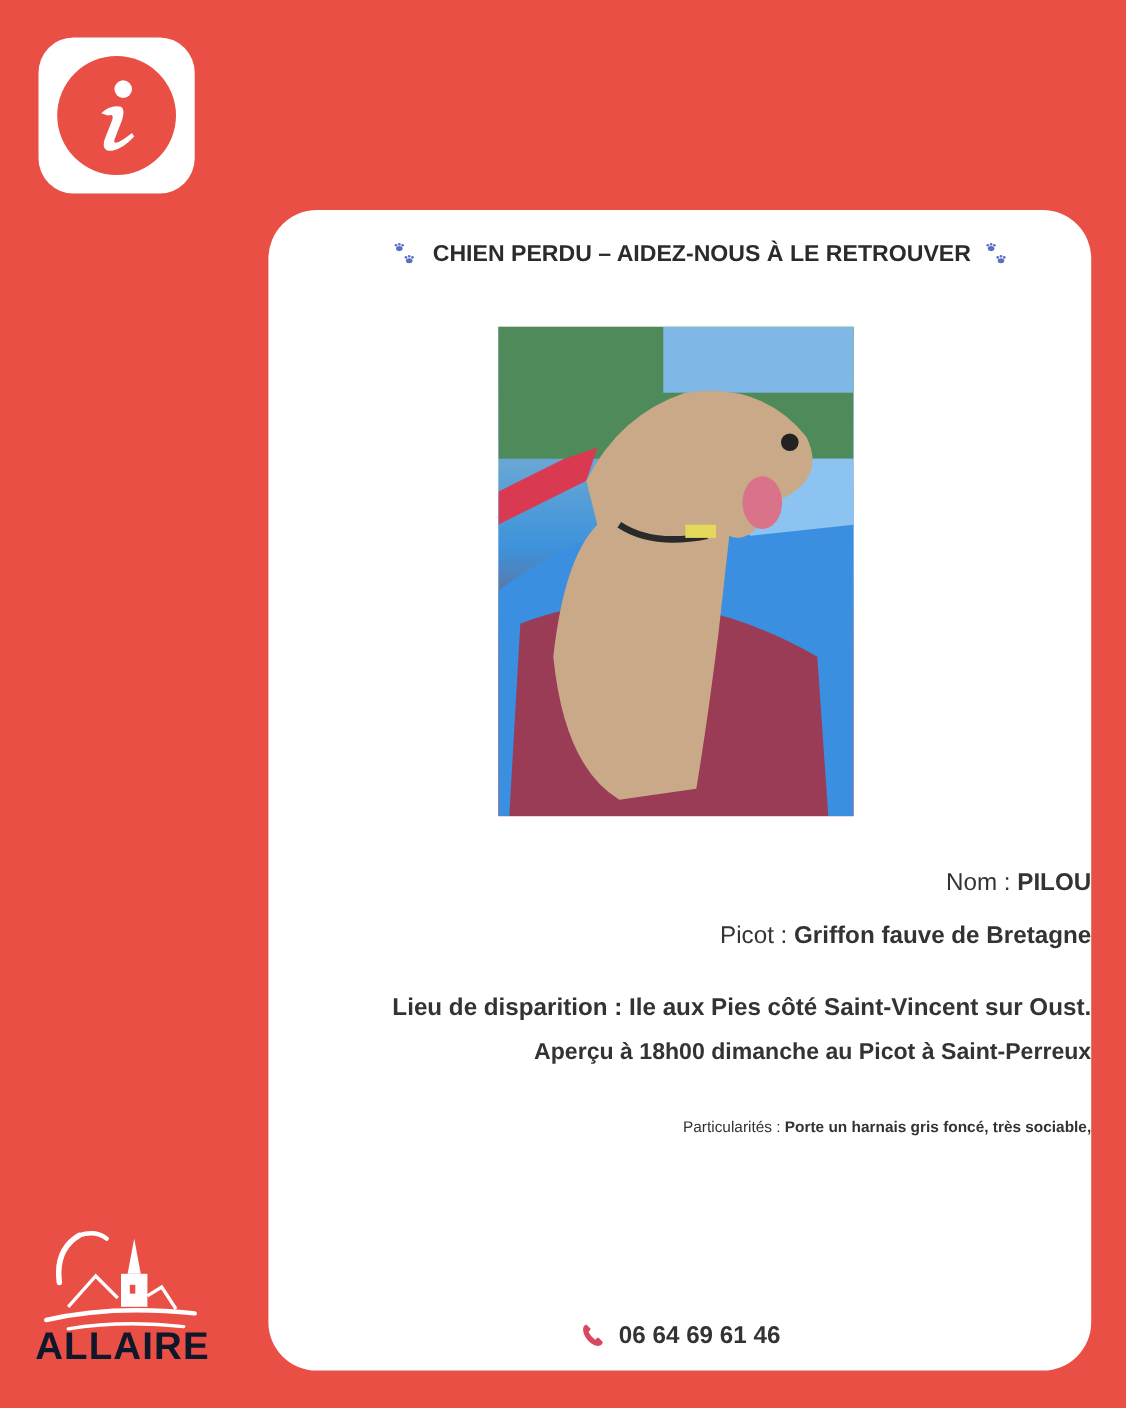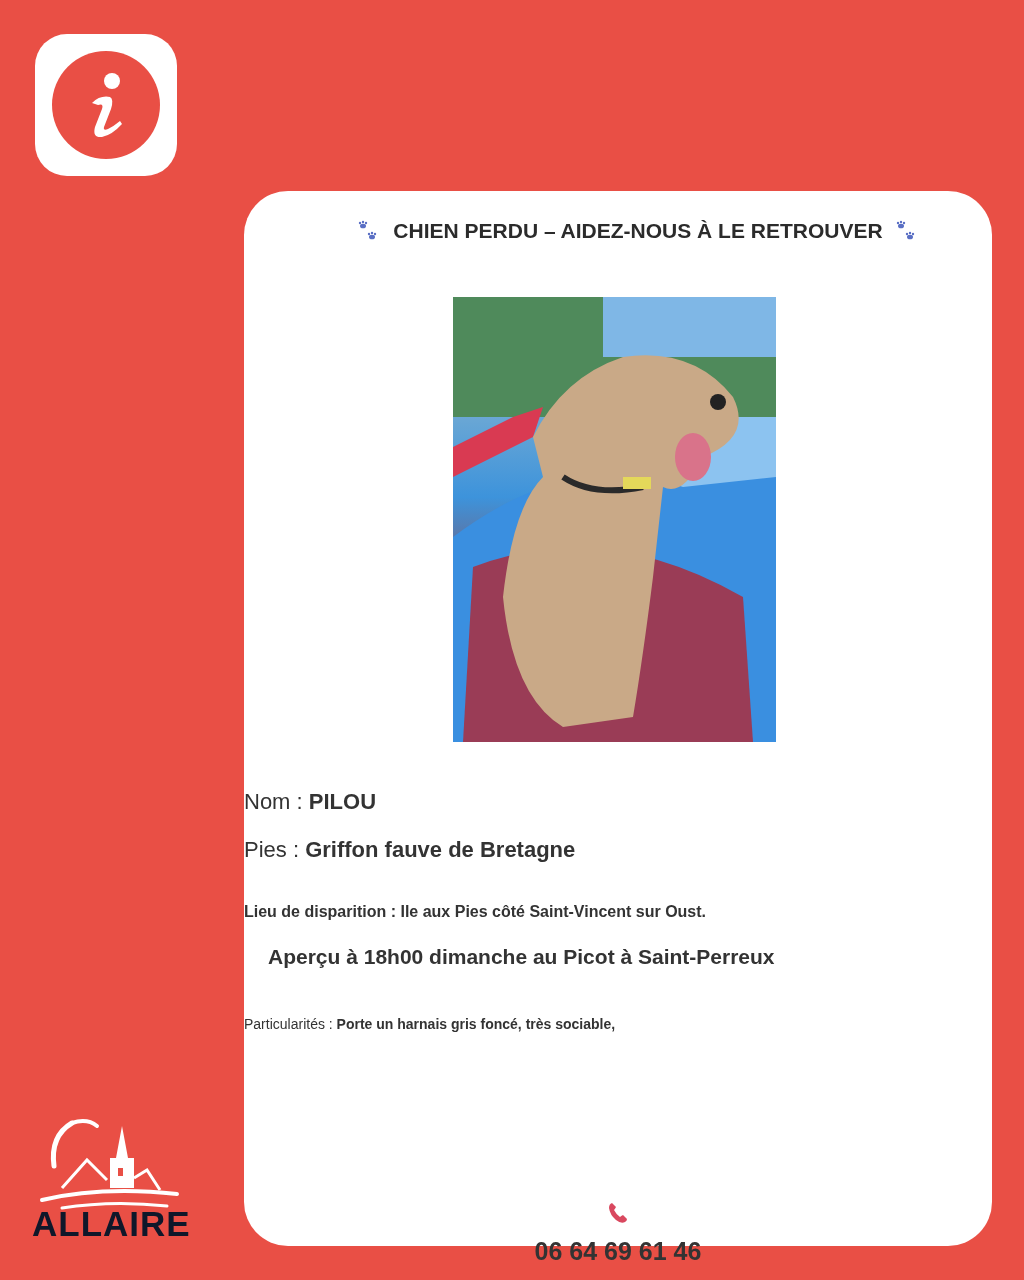--- a/index.html
+++ b/index.html
@@ -32,33 +32,33 @@
     font-weight: bold; font-size: 21px; color: #2b2b2b;
     display: flex; justify-content: center; align-items: center; gap: 12px; padding-left: 40px;
   }
   .paw { display: inline-block; width: 24px; height: 24px; }
   .photo {
     position: absolute; left: 209px; top: 106px;
     width: 323px; height: 445px; overflow: hidden;
     background: linear-gradient(180deg, #5a8a6a 0%, #6fa9d4 25%, #3d93db 45%, #8b4a58 70%, #b23a5a 100%);
   }
   .line {
-    position: absolute; left: 0; right: 0; text-align: left;
+    position: absolute; left: 0; right: 0; text-align: right;
     color: #333333;
   }
   .lbl { font-weight: normal; }
   .val { font-weight: bold; }
   .l-nom { top: 598px; font-size: 22px; }
   .l-race { top: 646px; font-size: 22px; }
-  .l-lieu { top: 712px; font-size: 16px; font-weight: bold; }
+  .l-lieu { top: 712px; font-size: 22px; font-weight: bold; }
   .l-apercu { top: 754px; font-size: 21px; font-weight: bold; padding-left: 24px; }
   .l-date { top: 800px; font-size: 21px; }
   .l-part { top: 817px; font-size: 14px; line-height: 33px; }
   .l-contact { top: 964px; font-size: 18px; font-weight: bold; }
-  .l-phone { top: 1010px; font-size: 25px; font-weight: bold; display: flex; justify-content: center; align-items: center; gap: 12px; flex-direction: column; }
+  .l-phone { top: 1010px; font-size: 22px; font-weight: bold; display: flex; justify-content: center; align-items: center; gap: 12px; }
   .logo {
     position: absolute; left: 32px; top: 1108px; width: 150px; height: 140px;
   }
   .logo-text {
     position: absolute; left: 0; right: 0; bottom: 4px;
     text-align: left; color: #0f172a; font-weight: bold; font-size: 35px; letter-spacing: 1px;
   }
 </style>
 </head>
 <body>
@@ -114,21 +114,21 @@
       <circle cx="265" cy="105" r="8" fill="#222"></circle>
       <path d="M110 180 Q140 200 190 190" stroke="#2a2a2a" stroke-width="6" fill="none"></path>
       <rect x="170" y="180" width="28" height="12" fill="#e4d85a"></rect>
     </svg>
   </div>
 
   <div class="line l-nom">
     <span class="lbl">Nom : </span><span class="val">PILOU</span>
   </div>
   <div class="line l-race">
-    <span class="lbl">Pies : </span><span class="val">Griffon fauve de Bretagne</span>
+    <span class="lbl">Picot : </span><span class="val">Griffon fauve de Bretagne</span>
   </div>
   <div class="line l-lieu">Lieu de disparition : Ile aux Pies côté Saint-Vincent sur Oust.</div>
   <div class="line l-apercu">Aperçu à 18h00 dimanche au Picot à Saint-Perreux</div>
   <div class="line l-part">
     <span class="lbl">Particularités : </span><span class="val">Porte un harnais gris foncé, très sociable,</span><br>
   </div>
   <div class="line l-phone">
     <svg width="24" height="24" viewBox="0 0 24 24">
       <path d="M6 2 Q3 3 3 7 Q4 14 10 19 Q15 23 19 21 Q21 20 21 18 L17 14 Q15 15 14 16 Q10 13 8 9 Q9 8 10 6 Z" fill="#D9485F"></path>
     </svg>

